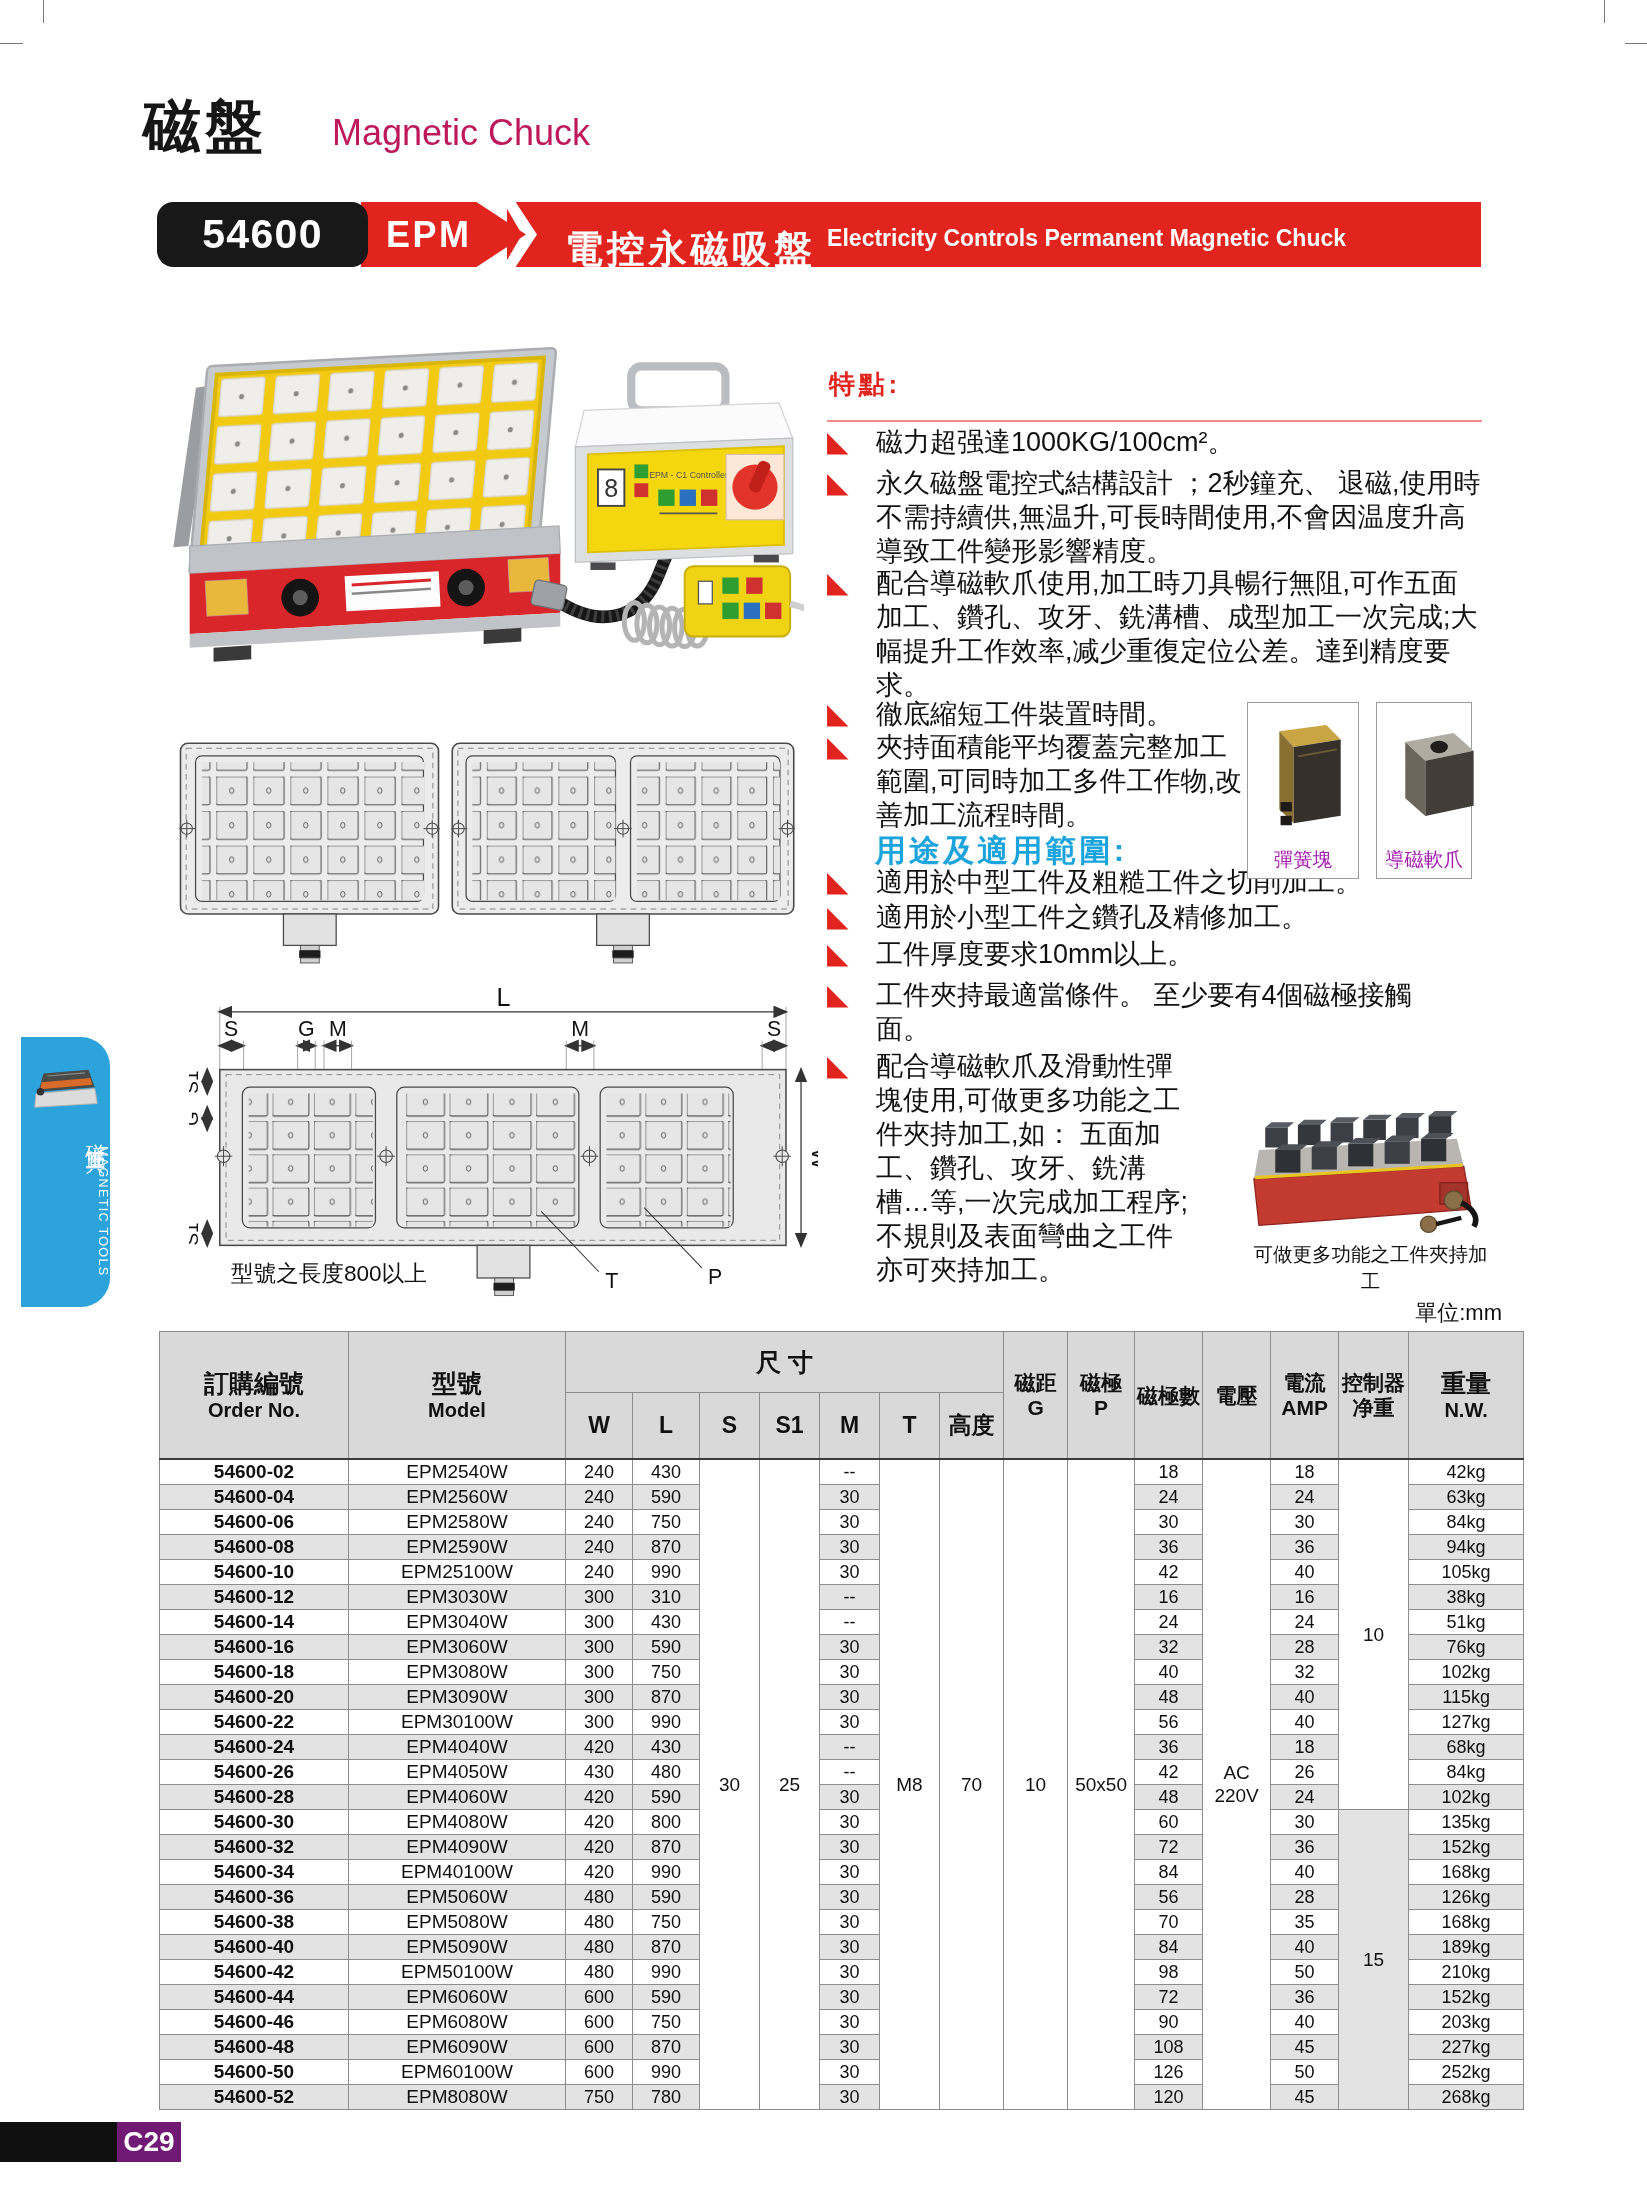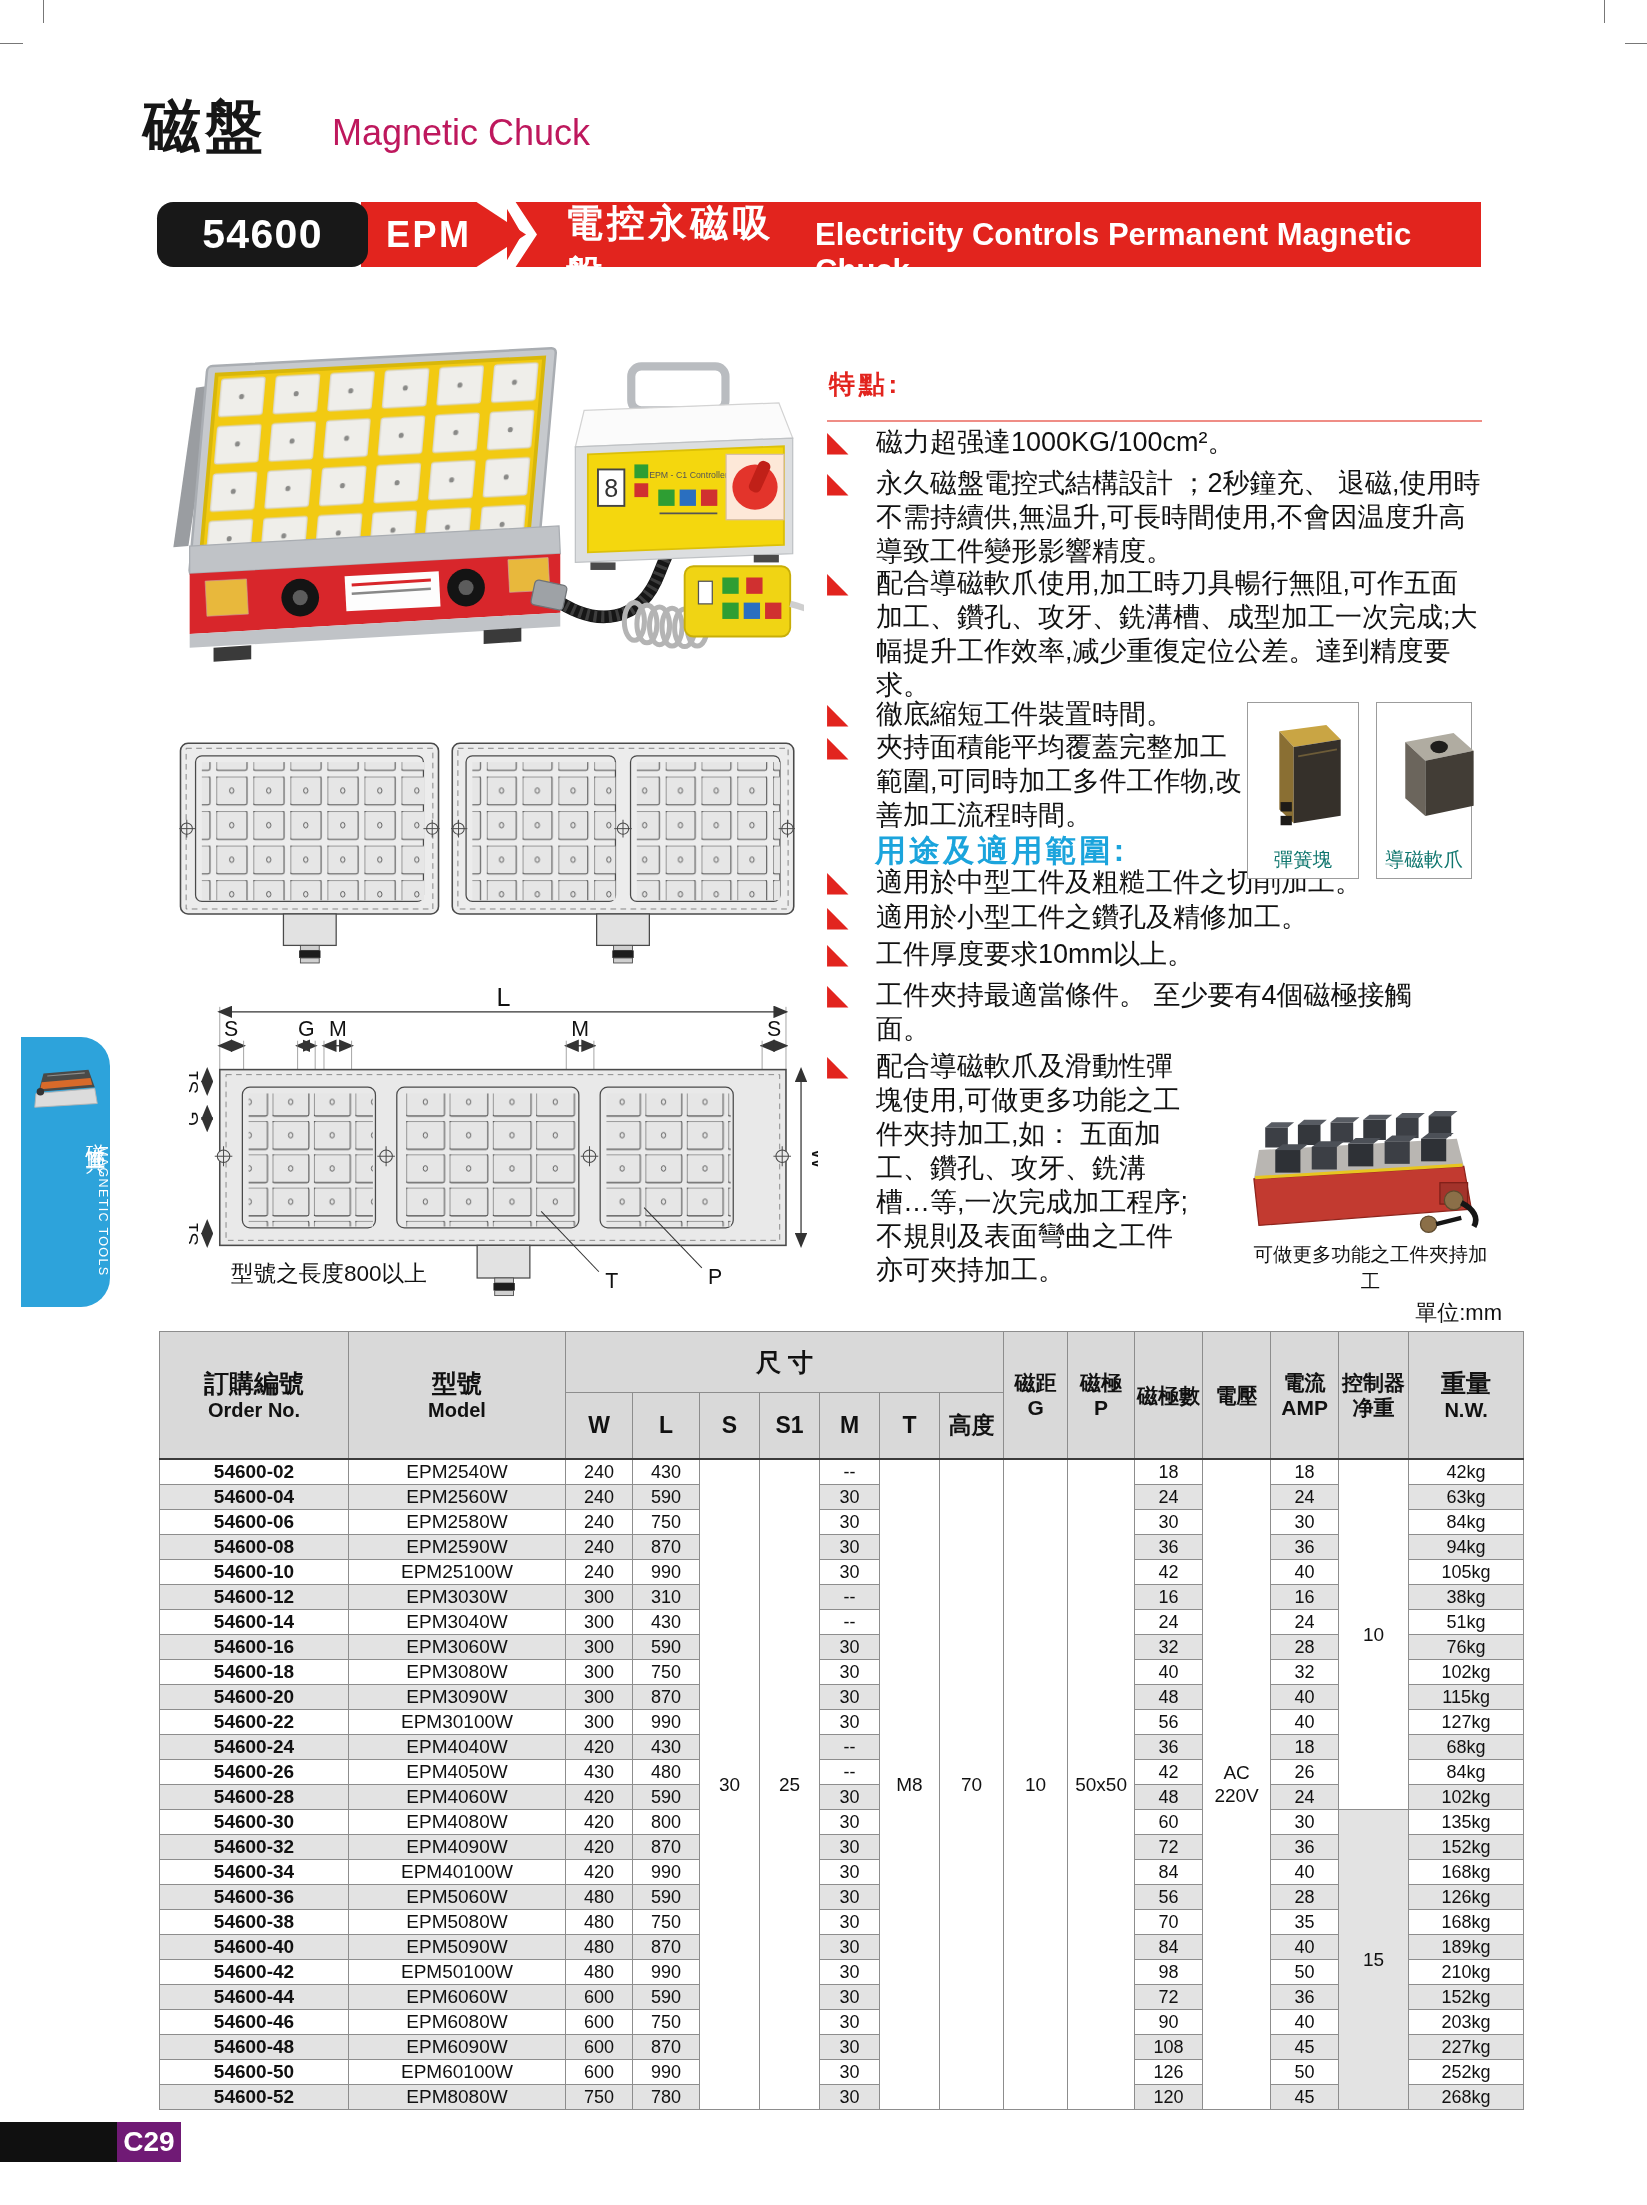--- a/index.html
+++ b/index.html
@@ -19,34 +19,34 @@
     border-radius:16.3px;display:flex;align-items:center;justify-content:center;}
   .banner-black span{color:#fff;font-size:41px;font-weight:bold;letter-spacing:1.3px;}
   .banner-bar{position:absolute;left:507px;top:202px;width:974px;height:65px;background:#e2241e;
     display:flex;align-items:center;padding-left:58px;box-sizing:border-box;}
   .banner-chev{position:absolute;left:503px;top:202px;width:36px;height:65px;background:#ffffff;
     clip-path:polygon(0 0,12.6px 0,34px 50%,12.6px 100%,0 100%,19px 50%);}
   .banner-arrow{position:absolute;left:361px;top:202px;width:165px;height:65px;background:#e2241e;
     clip-path:polygon(0 0,70% 0,100% 50%,70% 100%,0 100%);display:flex;align-items:center;padding-left:25px;box-sizing:border-box;}
   .banner-arrow span{color:#fff;font-size:36px;font-weight:bold;letter-spacing:2.5px;}
   .banner-cn{color:#fff;font-size:38px;font-weight:bold;letter-spacing:3.8px;margin-top:29px;}
-  .banner-en{color:#fff;font-size:31px;font-weight:bold;margin-left:11.3px;position:relative;top:18px;}
+  .banner-en{color:#fff;font-size:23px;font-weight:bold;margin-left:11.3px;position:relative;top:4px;}
 
   
   .feat-heading{position:absolute;left:829px;top:367px;font-size:26px;font-weight:bold;color:#e2241e;letter-spacing:3.8px;}
   .feat-rule{position:absolute;left:827px;top:420px;width:655px;height:1.9px;background:#ef8d86;}
   .feat{position:absolute;left:827px;width:654px;padding-left:49px;box-sizing:border-box;
         font-size:27px;line-height:34px;color:#111;}
   .feat .tri{position:absolute;left:0;top:2.5px;font-size:28px;color:#e2241e;line-height:28px;}
   .usage-heading{position:absolute;left:875px;top:830px;font-size:31px;font-weight:bold;color:#1ba4dc;letter-spacing:3.1px;}
   .wrap-spacer{float:right;width:289px;height:179px;margin-top:35px;}
 
   
   .img-box{position:absolute;top:702px;height:177px;background:#fff;border:1.3px solid #9c9c9c;box-sizing:border-box;}
-  .img-box .cap{position:absolute;bottom:5px;left:0;width:100%;text-align:center;font-size:19.5px;color:#0f766e;}
+  .img-box .cap{position:absolute;bottom:5px;left:0;width:100%;text-align:center;font-size:19.5px;color:#a21caf;}
   .photo-cap{position:absolute;left:1251px;top:1241px;width:239px;text-align:center;font-size:19.5px;color:#111;}
 
   
   .sidebar-tab{position:absolute;left:21px;top:1037px;width:89px;height:270px;background:#2da3db;
     border-radius:0 29px 29px 0;}
   .tab-text{position:absolute;left:0;top:80px;width:89px;height:171px;writing-mode:vertical-rl;text-orientation:mixed;
     display:flex;justify-content:center;color:#fff;text-align:center;}
   .tab-cn{font-size:19.5px;letter-spacing:3.8px;}
   .tab-en{font-size:12.6px;letter-spacing:1.3px;margin-top:2.5px;}
 

